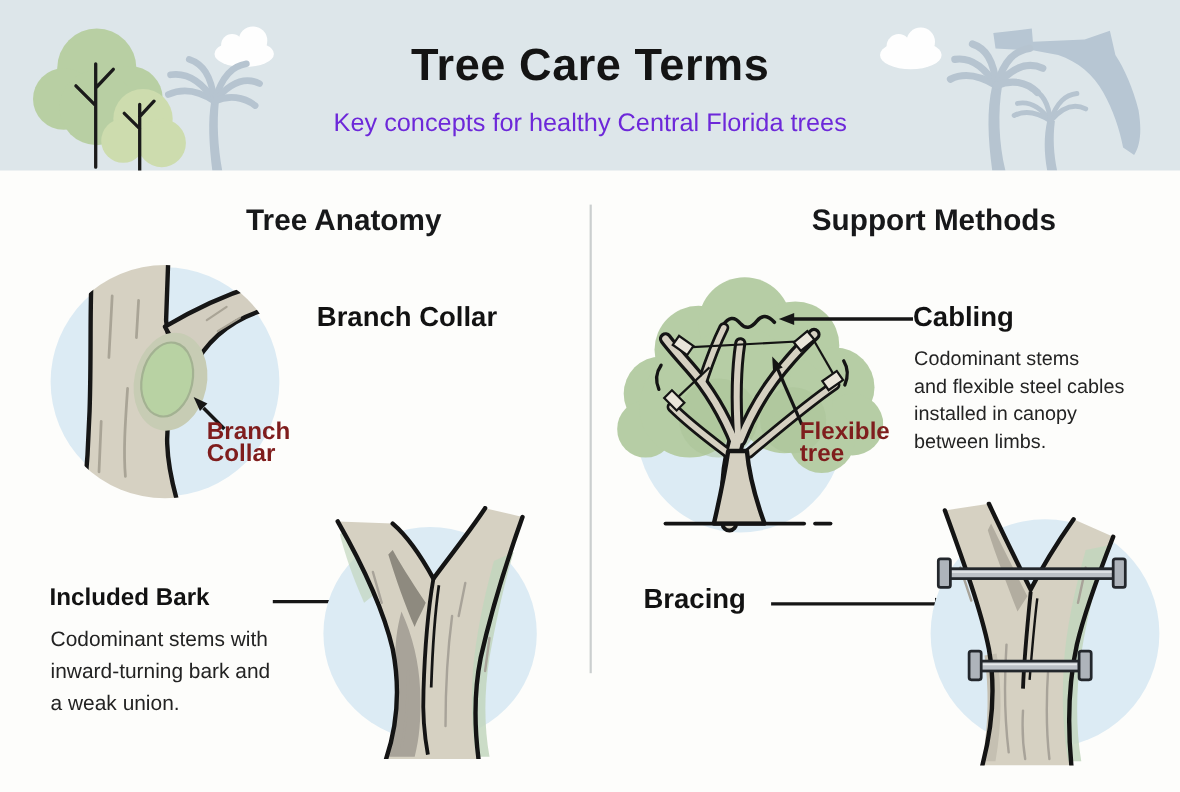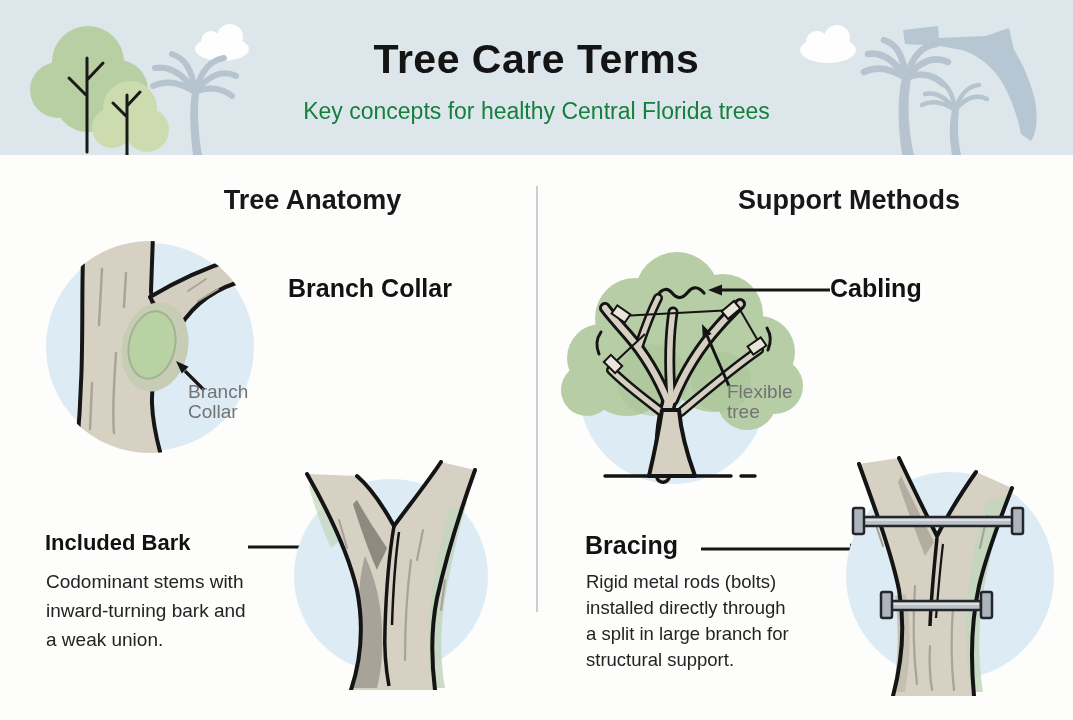--- a/index.html
+++ b/index.html
@@ -8,33 +8,33 @@
     background:#fdfdfb; font-family:"Liberation Sans", sans-serif;
     color:#1c1c1c;
   }
   .header-band { position:absolute; left:0; top:0; width:1073px; height:155px; background:#dde6ea; }
   .page-title {
     position:absolute; top:36px; left:0; width:1073px; text-align:center;
     font-size:41px; font-weight:700; color:#141414; letter-spacing:0.5px;
   }
   .page-subtitle {
     position:absolute; top:98px; left:0; width:1073px; text-align:center;
-    font-size:23px; font-weight:400; color:#15803d;
+    font-size:23px; font-weight:400; color:#6d28d9;
   }
   .col-divider { position:absolute; left:536px; top:186px; width:2px; height:426px; background:#cbcfcf; }
   .section-heading { position:absolute; top:185px; font-size:27px; font-weight:700; color:#17181a; text-align:center;margin-left:44px; }
   #anatomy-heading { left:0; width:537px; }
   #support-heading { left:537px; width:536px; }
   .term { position:absolute; font-size:25px; font-weight:700; color:#121212; }
   .desc { position:absolute; white-space:pre-line; color:#232323; }
   #branch-collar-desc { left:289px; top:312px; font-size:17.5px; line-height:24px; }
   #included-bark-desc { left:46px;  top:567px; font-size:19px;   line-height:29px; }
   #cabling-desc       { left:831px; top:314px; font-size:18px;   line-height:25px; }
   #bracing-desc       { left:586px; top:569px; font-size:18.5px; line-height:26px; }
-  .callout { position:absolute; white-space:pre-line; font-size:19px; font-weight:400; line-height:20px; color:#737373; }
+  .callout { position:absolute; white-space:pre-line; font-size:22px; font-weight:700; line-height:20px; color:#7f1d1d; }
   #branch-collar-callout { left:188px; top:382px; }
   #flexible-cable-callout { left:727px; top:382px; }
   svg { position:absolute; display:block; }
   #hdr-left  { left:0;   top:0;   }
   #hdr-right { left:790px; top:0; }
   #fig-branch-collar { left:38px;  top:233px; }
   #fig-included-bark { left:287px; top:460px; }
   #fig-cabling       { left:561px; top:240px; }
   #fig-bracing       { left:835px; top:456px; }
   #arrow-included-bark { left:246px; top:538px; }
@@ -225,30 +225,30 @@
     <path d="M180,236 L194,236" stroke="#141414" stroke-width="3.5" stroke-linecap="round"></path>
   </svg>
   <div class="callout" id="flexible-cable-callout">Flexible
 tree</div>
 
   <div class="term" style="left:830px; top:274px;">Cabling</div>
   <svg id="arrow-cabling" width="126" height="18" viewBox="0 0 126 18">
     <line x1="124" y1="9" x2="14" y2="9" stroke="#161616" stroke-width="3"></line>
     <polygon points="2,9 16,3.5 16,14.5" fill="#161616"></polygon>
   </svg>
+  <div class="desc" id="cabling-desc">Codominant stems
+and flexible steel cables
+installed in canopy
+between limbs.</div>
 
   <div class="term" style="left:585px; top:531px;">Bracing</div>
   <svg id="arrow-bracing" width="168" height="18" viewBox="0 0 168 18">
     <line x1="2" y1="9" x2="152" y2="9" stroke="#161616" stroke-width="3"></line>
     <polygon points="166,9 151,3.5 151,14.5" fill="#161616"></polygon>
   </svg>
-  <div class="desc" id="bracing-desc">Rigid metal rods (bolts)
-installed directly through
-a split in large branch for
-structural support.</div>
 
   <svg id="fig-bracing" width="232" height="240" viewBox="0 0 232 240">
     <circle cx="115" cy="120" r="104" fill="#dcebf4"></circle>
     <path d="M24,8 L64,2 C78,32 92,60 102,80 C111,62 127,36 141,16 L177,32 C163,68 151,100 144,130 C137,162 135,198 139,240 L58,240 C68,202 70,168 64,134 C57,99 40,52 24,8 Z" fill="#d6d1c2"></path>
     <path d="M66,20 C78,45 90,68 99,86 L90,100 C80,74 70,48 63,26 Z" fill="#b2ada0"></path>
     <path d="M60,140 C64,170 64,200 58,236 L70,236 C76,202 76,168 71,138 Z" fill="#c5c0b2"></path>
     <path d="M152,44 C142,80 134,116 132,150 C130,184 132,212 136,236 L148,236 C143,206 143,172 148,138 C154,102 163,66 172,40 Z" fill="#c2d6bd" opacity="0.85"></path>
     <path d="M102,82 C99,112 96,142 95,170" stroke="#141414" stroke-width="3.5" fill="none"></path>
     <path d="M108,88 C105,112 103,138 101,162" stroke="#141414" stroke-width="2.2" fill="none"></path>
     <path d="M24,8 C40,52 57,99 64,134 C70,168 68,202 58,240 M64,2 C78,32 92,60 102,80 C111,62 127,36 141,16 M177,32 C163,68 151,100 144,130 C137,162 135,198 139,240" fill="none" stroke="#141414" stroke-width="4" stroke-linecap="round"></path>

